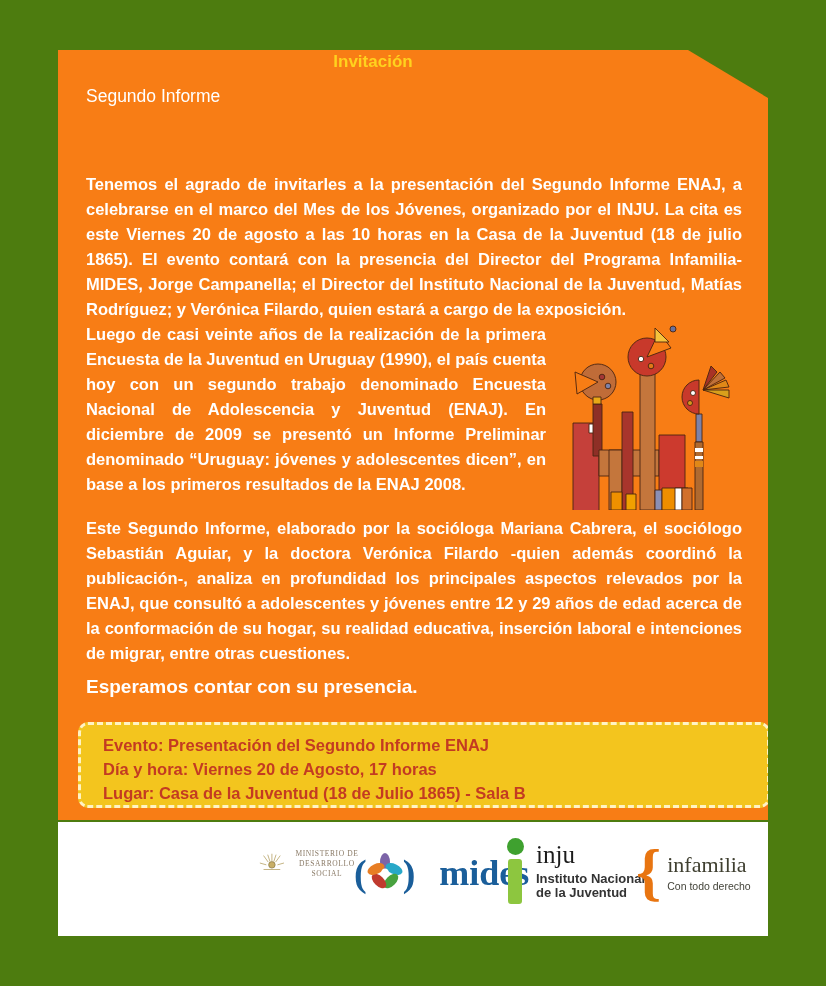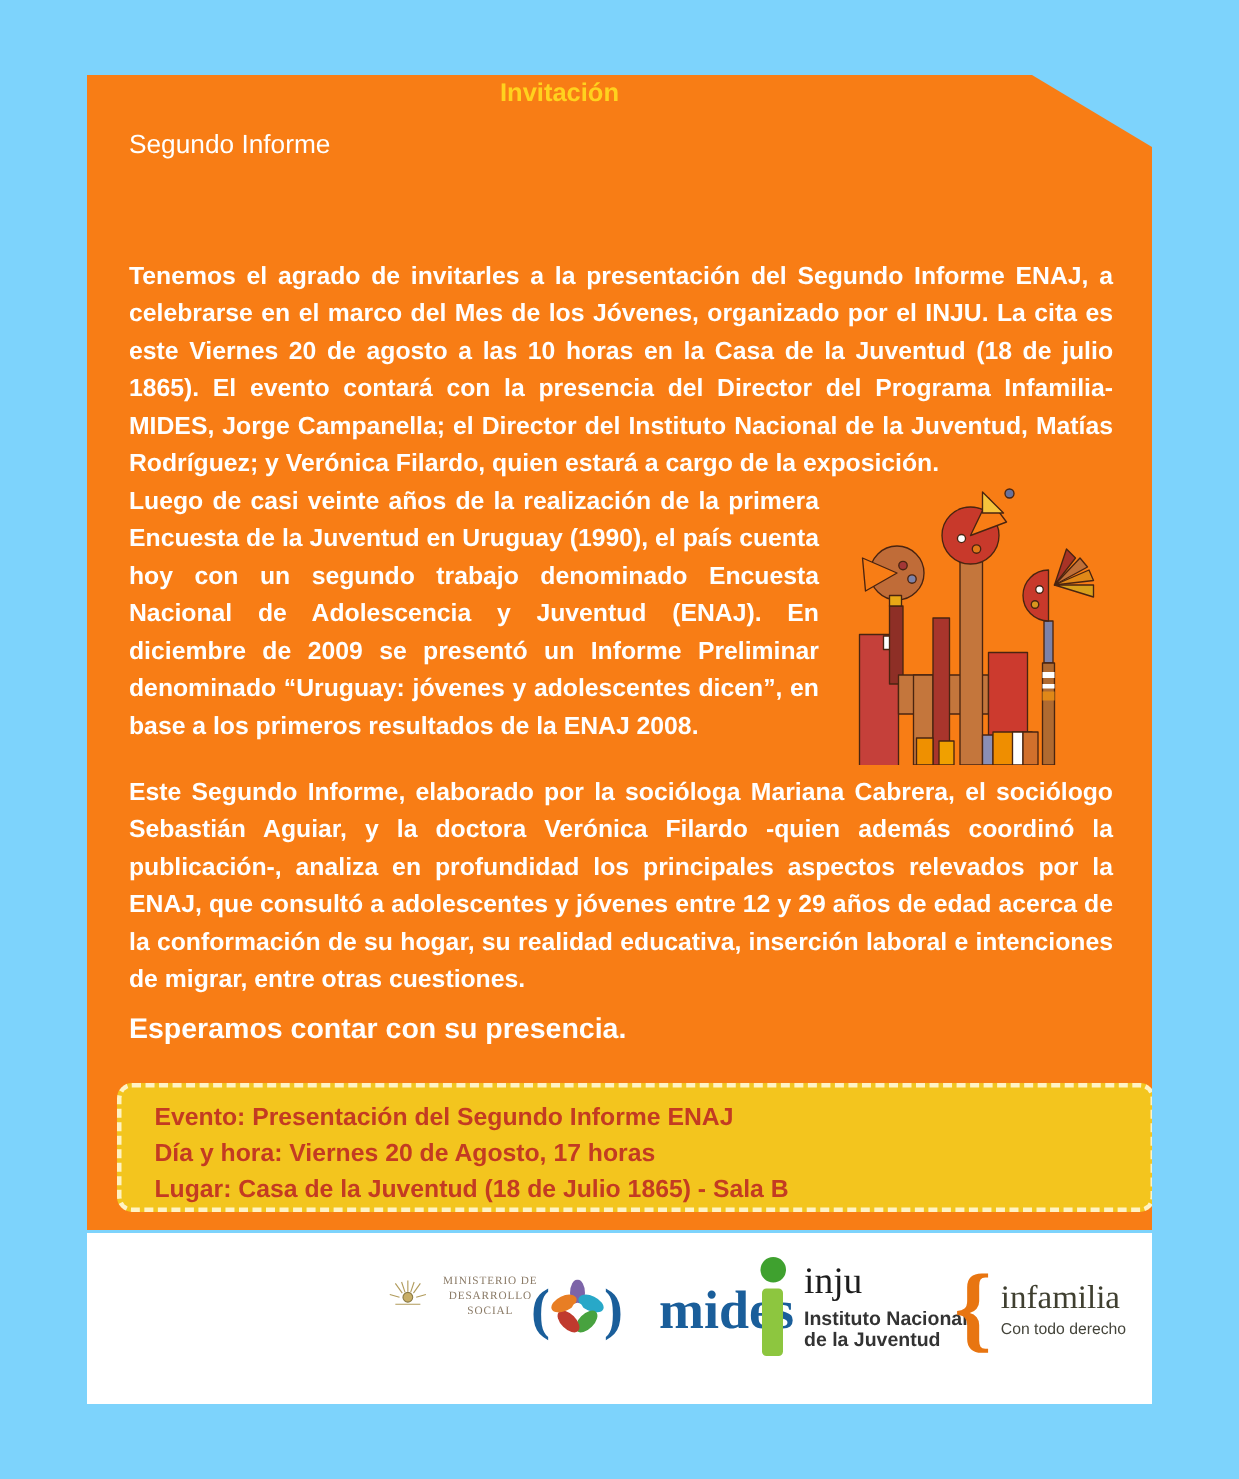--- a/index.html
+++ b/index.html
@@ -2,21 +2,21 @@
 <html><head>
 <meta charset="utf-8">
 <style>
   html,body{margin:0;padding:0;}
   body{
     width:826px;height:986px;
     background:#c1392f;
     font-family:"Liberation Sans","DejaVu Sans",sans-serif;
     position:relative;overflow:hidden;
   }
-  .stage{position:absolute;inset:0;background:#7dd3fc;}
+  .stage{position:absolute;inset:0;background:#4d7c0f;}
   
   .panel{
     position:absolute;left:58px;top:50px;width:710px;height:770px;
     background:#f87d15;
     clip-path:polygon(0 0,630px 0,710px 48px,710px 770px,0 770px);
   }
   .ribbon-title{
     position:absolute;left:0;top:2px;width:630px;
     text-align:center;font-weight:bold;font-size:17px;color:#ffd21e;
   }

